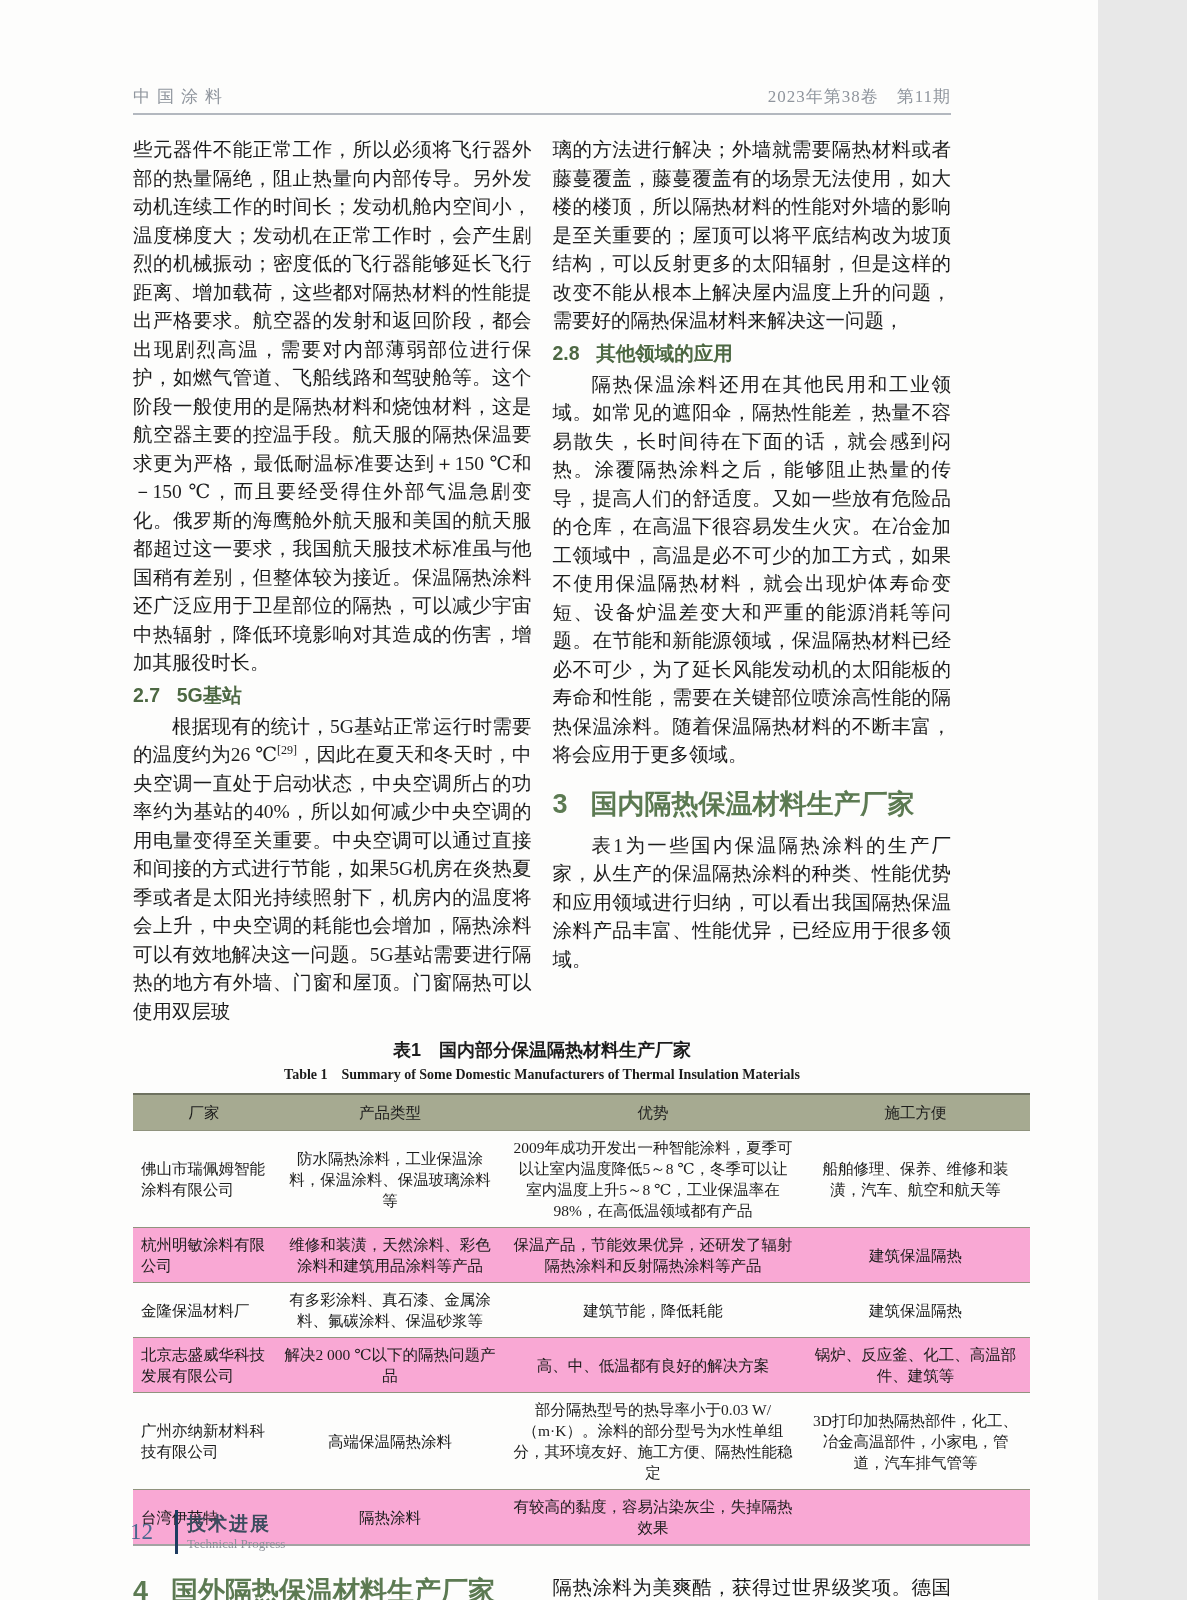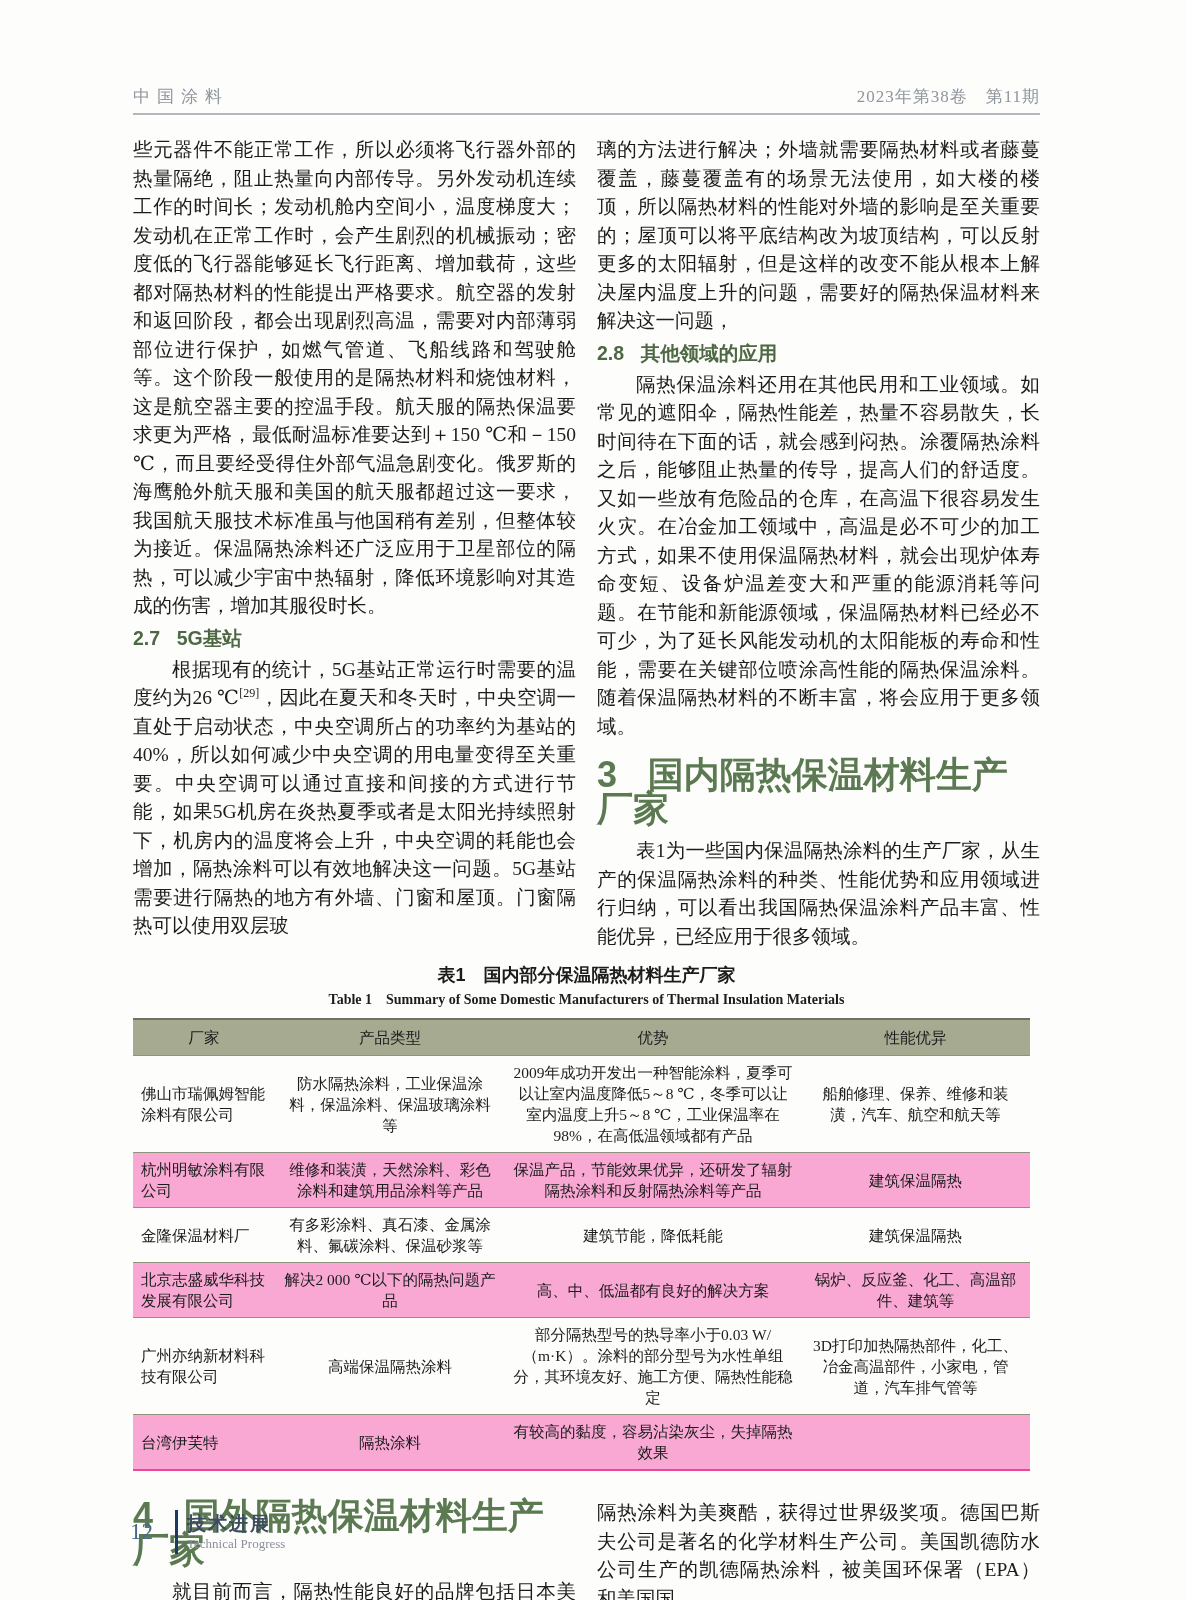--- a/index.html
+++ b/index.html
@@ -1,46 +1,46 @@
 <!DOCTYPE html>
 <html><head>
 <meta charset="utf-8">
 <style>
   html,body { margin:0; padding:0; background:#e8e8e8; }
   .page {
-    width:1187px; height:1600px; background:#fdfdfc; position:relative;
+    width:1098px; height:1600px; background:#fdfdfc; position:relative;
     box-sizing:border-box; padding:85px 147px 0 133px; overflow:hidden;
     font-family:"Liberation Serif","DejaVu Serif",serif; color:#1c1c1c;
   }
   
   .page-header { display:flex; justify-content:space-between; align-items:baseline;
     color:#8f959d; font-size:17px; }
   .journal { letter-spacing:7px; }
   .issue { letter-spacing:1px; }
   .header-rule { border:none; border-top:2px solid #b3b8bf; margin:5px 0 0 0; }
   
   .two-col { display:flex; gap:21px; margin-top:21px; }
   .col { width:447px; }
   .para { font-size:19.5px; line-height:28.5px; text-align:justify; text-justify:inter-ideograph; margin:0; }
   .indent { text-indent:2em; }
   sup.cite { font-size:12px; line-height:0; }
   .subsec { font-size:19.5px; line-height:31px; font-weight:bold; color:#4d6843;
     margin:2px 0 2px 0; font-family:"Liberation Sans","DejaVu Sans",sans-serif; }
   .subsec .num { margin-right:0.85em; }
-  .sec { font-size:36px; line-height:34px; font-weight:bold; color:#5c7a52;
+  .sec { font-size:27px; line-height:34px; font-weight:bold; color:#5c7a52;
     margin:17px 0 11px 0; font-family:"Liberation Sans","DejaVu Sans",sans-serif; }
   .sec .num { margin-right:0.85em; }
   
   .table-block { margin-top:12px; }
   .tcap-zh { text-align:center; font-weight:bold; font-size:18px;
     font-family:"Liberation Sans","DejaVu Sans",sans-serif; }
   .tcap-en { text-align:center; font-weight:bold; font-size:14px; margin:5px 0 10px 0;
     font-family:"Liberation Serif","DejaVu Serif",serif; }
   table.mtable { width:897px; border-collapse:collapse; font-size:15.5px; line-height:21px;
-    border-top:2px solid #6e7260; border-bottom:2px solid #ec4899; table-layout:fixed; }
+    border-top:2px solid #6e7260; border-bottom:2px solid #a3a3a3; table-layout:fixed; }
   table.mtable th { background:#a6aa91; font-weight:normal; padding:7px 4px; text-align:center; }
   table.mtable td { padding:6px 8px; vertical-align:middle; text-align:center; box-sizing:border-box; }
   table.mtable td.c0 { text-align:left; }
   table.mtable tbody tr { border-top:1px solid #90937e; }
   table.mtable tbody tr.alt { background:#f9a8d4; }
   
   .bottom { margin-top:28px; }
   .bottom .col:first-child .sec { margin-top:0; }
   
   .page-footer { position:absolute; left:130px; bottom:46px; display:flex; align-items:center; }
@@ -84,21 +84,21 @@
         <col style="width:142px">
           <col style="width:230px">
           <col style="width:296px">
           <col style="width:229px">
       </colgroup>
       <thead>
           <tr id="thead-row">
             <th>厂家</th>
             <th>产品类型</th>
             <th>优势</th>
-            <th>性能优异</th>
+            <th>施工方便</th>
           </tr>
         </thead>
       <tbody id="tbody-rows">
           <tr>
             <td class="c0">佛山市瑞佩姆智能涂料有限公司</td>
             <td class="c1">防水隔热涂料，工业保温涂料，保温涂料、保温玻璃涂料等</td>
             <td class="c2">2009年成功开发出一种智能涂料，夏季可以让室内温度降低5～8 ℃，冬季可以让室内温度上升5～8 ℃，工业保温率在98%，在高低温领域都有产品</td>
             <td class="c3">船舶修理、保养、维修和装潢，汽车、航空和航天等</td>
           </tr>
           <tr class="alt">

